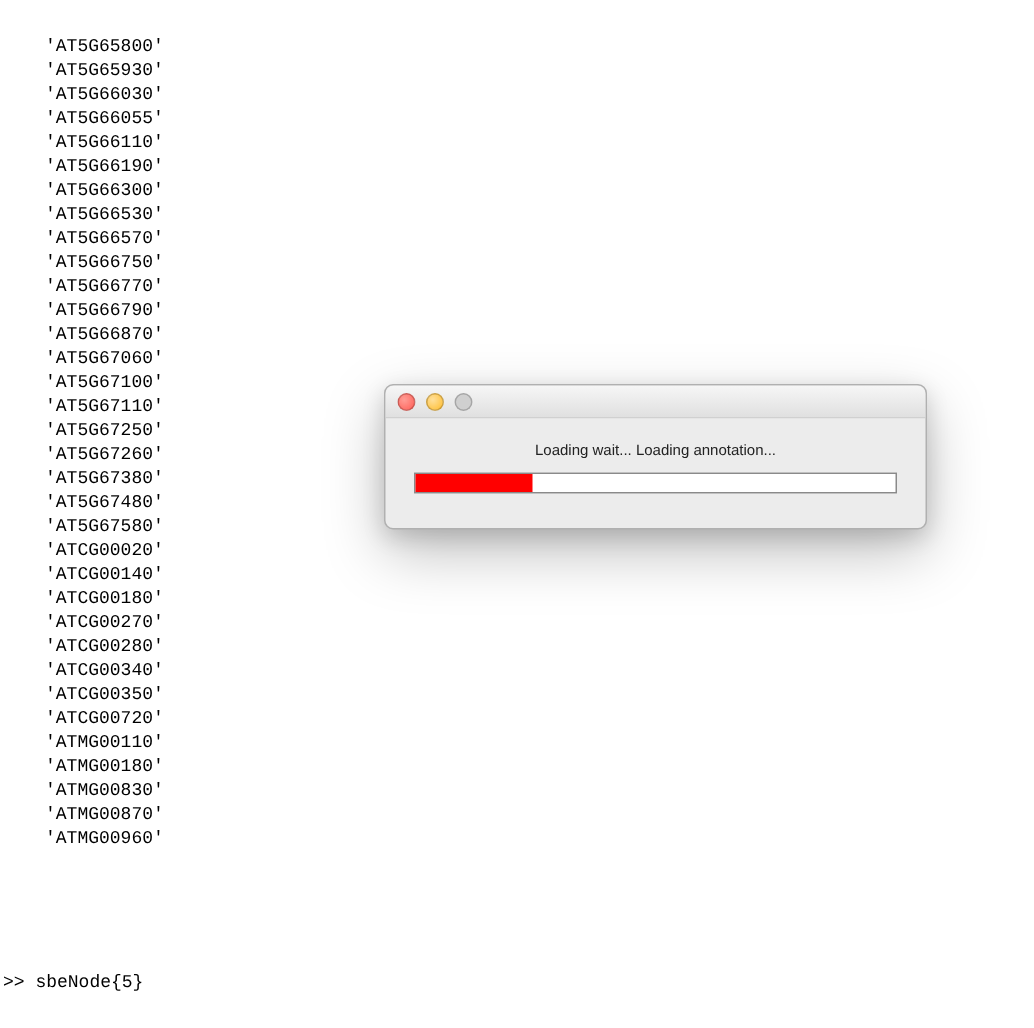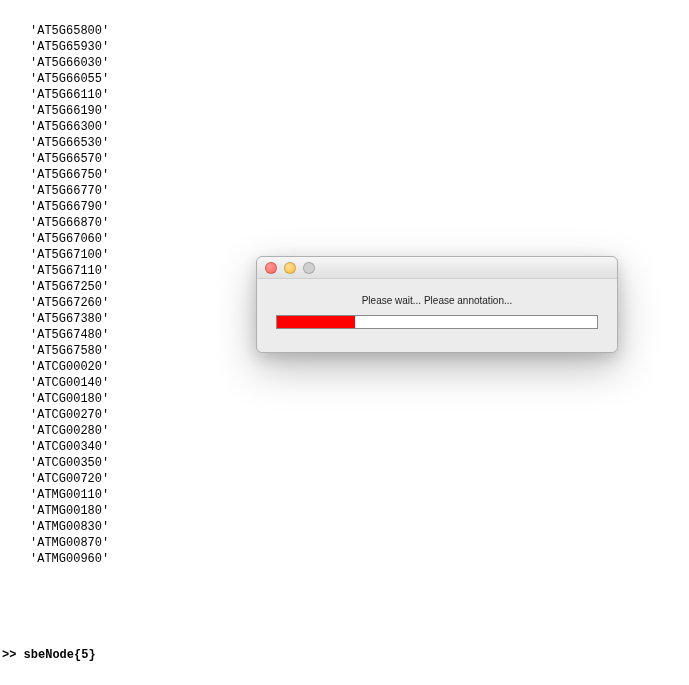--- a/index.html
+++ b/index.html
@@ -20,21 +20,20 @@
     }
     .terminal {
       padding: 0 2px;
       white-space: pre;
     }
     .gene-item {
       padding-left: 28px;
     }
     .prompt-line {
       padding: 0;
-      font-weight: bold;
     }
     .blank-line {
       height: 16px;
     }
     .dialog {
       position: absolute;
       left: 256px;
       top: 256px;
       width: 362px;
       height: 97px;
@@ -102,18 +101,18 @@
   
 </div>
 
 <div class="dialog">
   <div class="titlebar">
     <div class="tl-btn tl-close"></div>
     <div class="tl-btn tl-min"></div>
     <div class="tl-btn tl-max"></div>
   </div>
   <div class="dialog-body">
-    <div class="dialog-text">Please wait... Please annotation...</div>
+    <div class="dialog-text">Loading wait... Loading annotation...</div>
     <div class="progress-outer">
       <div class="progress-inner" id="progress-fill" style="width: 24.5%;"></div>
     </div>
   </div>
 </div>
 
 </body></html>

